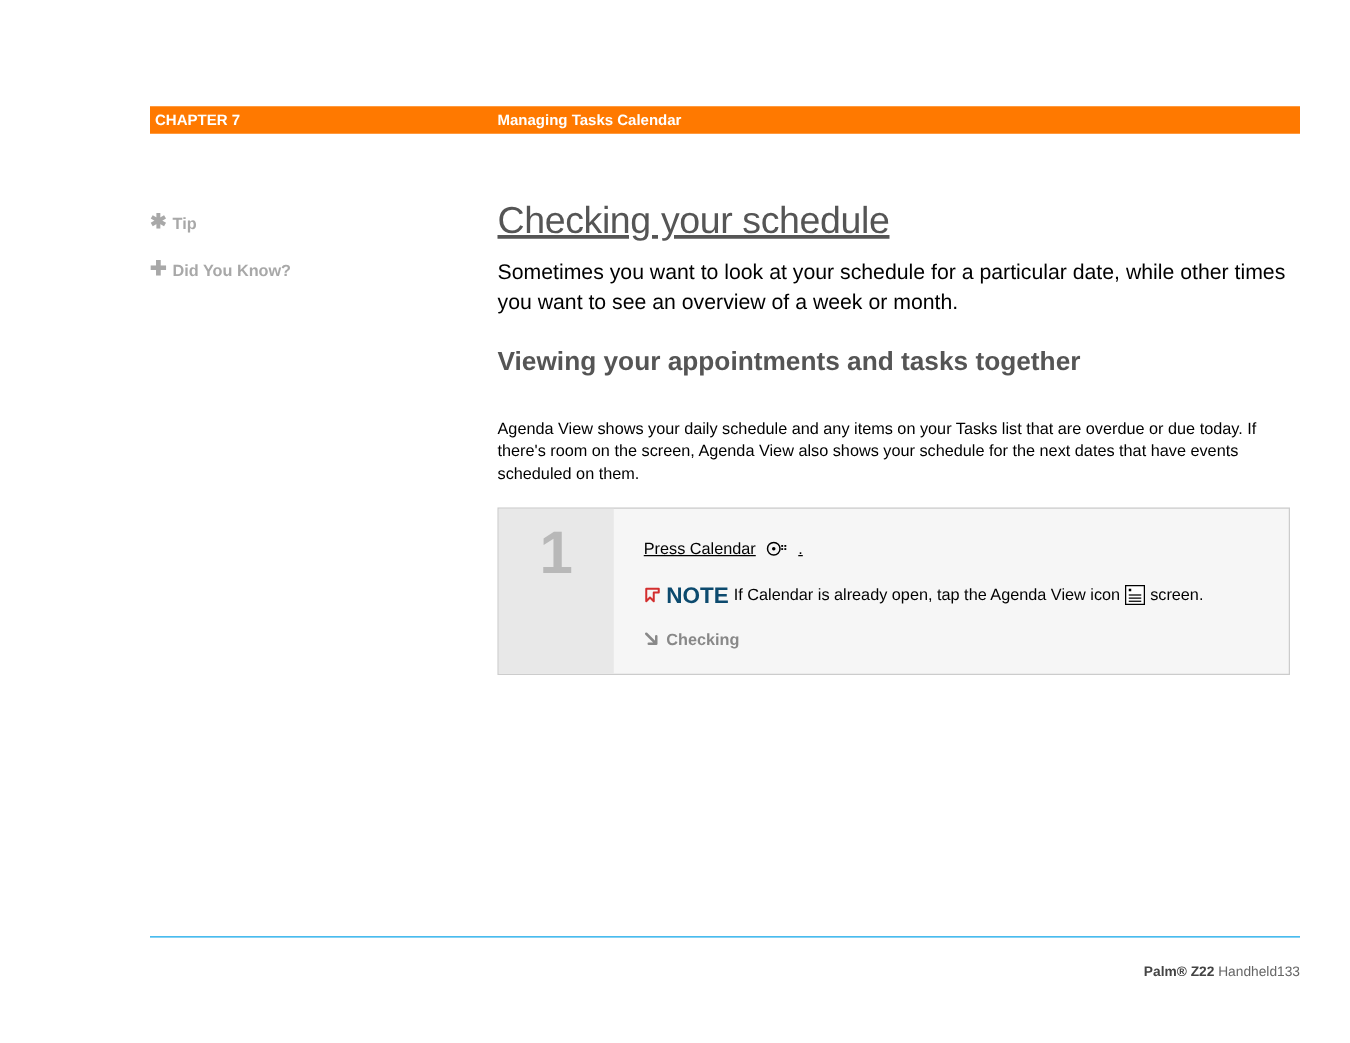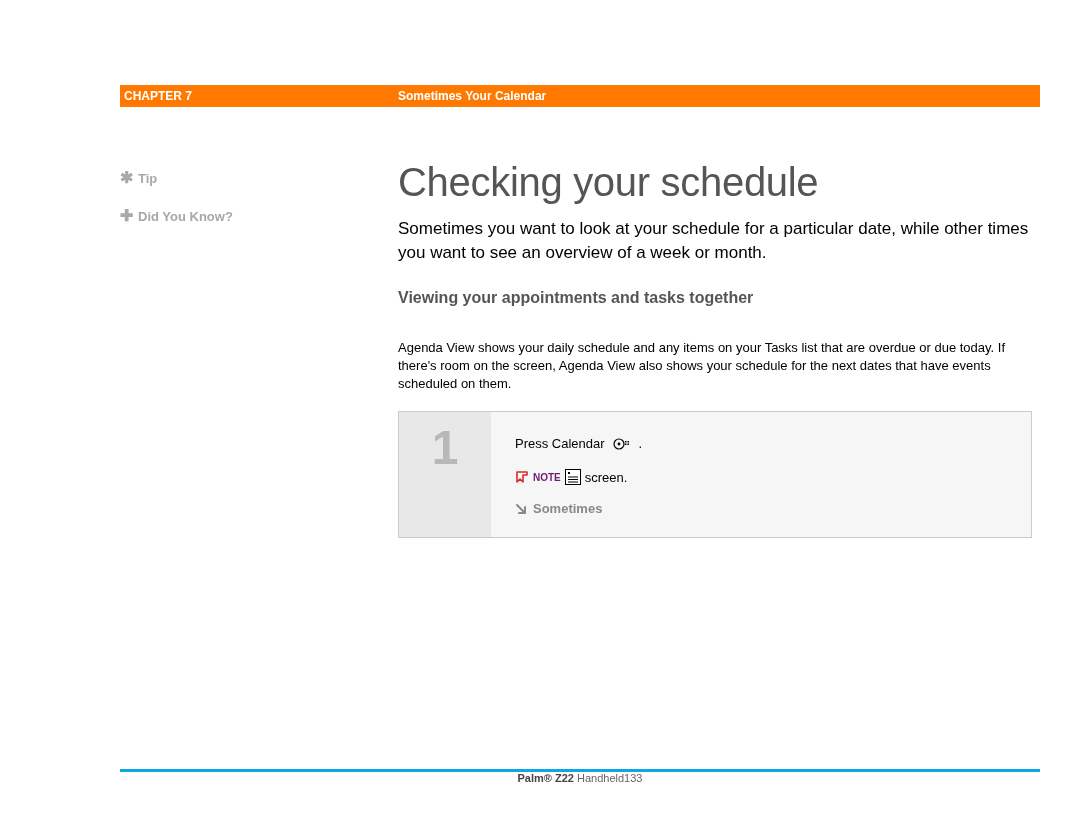--- a/index.html
+++ b/index.html
@@ -57,33 +57,34 @@
     font-weight: bold;
     text-decoration: underline;
   }
   .main {
     position: absolute;
     top: 160px;
     left: 398px;
     right: 48px;
   }
   .h1 {
-    font-size: 40px;
+    font-size: 30px;
     font-weight: normal;
     color: #555;
     margin-bottom: 12px;
     letter-spacing: -0.3px;
+    text-decoration: underline;
   }
   .intro {
     font-size: 17px;
     line-height: 1.4;
     margin-bottom: 24px;
   }
   .h2 {
-    font-size: 16px;
+    font-size: 21px;
     font-weight: bold;
     color: #555;
     margin-bottom: 8px;
   }
   .para {
     font-size: 13px;
     line-height: 1.4;
     margin-bottom: 18px;
     margin-top: 32px;
   }
@@ -107,61 +108,61 @@
     font-weight: bold;
     color: #b8b8b8;
     padding-top: 8px;
   }
   .step-content {
     padding: 22px 24px 18px 24px;
     font-size: 13px;
     line-height: 1.5;
     flex: 1;
   }
-  .step-line { margin-bottom: 14px; display: flex; align-items: center; flex-wrap: wrap; gap: 8px; }
+  .step-line { margin-bottom: 14px; display: flex; align-items: center; flex-wrap: wrap; gap: 8px; text-decoration: underline; }
   .inline-icon {
     display: inline-flex;
     vertical-align: middle;
   }
   .note-row { margin-bottom: 12px; display: flex; align-items: center; flex-wrap: wrap; gap: 4px; }
   .note-label {
-    color: #701a75;
-    font-weight: bold;
-    font-size: 10px;
+    color: #0c4a6e;
+    font-weight: bold;
+    font-size: 18px;
   }
   .note-icon { color: #d32e2e; }
   .continued {
     color: #888;
     font-weight: bold;
     font-size: 13px;
     display: flex;
     align-items: center;
     gap: 6px;
   }
   .continued-arrow { color: #888; }
   .footer {
     position: absolute;
     bottom: 50px;
     left: 120px;
     right: 40px;
-    border-top: 3px solid #0ea5e9;
-    padding-top: 0;
-    display: flex;
-    justify-content: center;
+    border-top: 1px solid #0ea5e9;
+    padding-top: 22px;
+    display: flex;
+    justify-content: flex-end;
     font-size: 11px;
     color: #666;
   }
   .footer strong { color: #444; }
 </style>
 </head>
 <body>
 
 <div class="header-bar">
   <div class="header-chapter">CHAPTER 7</div>
-  <div class="header-title">Sometimes Your Calendar</div>
+  <div class="header-title">Managing Tasks Calendar</div>
 </div>
 
 <div class="sidebar">
   <div class="side-block">
     <div class="side-header">
       <span class="icon">✱</span>
       <span>Tip</span>
     </div>
   </div>
 
@@ -199,39 +200,40 @@
         <span>.</span>
       </div>
 
       <div class="note-row">
         <span class="inline-icon note-icon">
           <svg width="14" height="14" viewBox="0 0 14 14">
             <path d="M2 2 L2 12 L5 9 L8 12 L8 5 L12 5 L12 2 Z" fill="none" stroke="#d32e2e" stroke-width="1.6" stroke-linejoin="round"></path>
           </svg>
         </span>
         <span class="note-label">NOTE</span>
+        <span>If Calendar is already open, tap the Agenda View icon </span>
         <span class="inline-icon">
           <svg width="16" height="16" viewBox="0 0 16 16">
             <rect x="0.5" y="0.5" width="15" height="15" fill="#fff" stroke="#000" stroke-width="1"></rect>
             <rect x="3" y="3" width="2" height="2" fill="#000"></rect>
             <line x1="3" y1="8" x2="13" y2="8" stroke="#000" stroke-width="1"></line>
             <line x1="3" y1="10.5" x2="13" y2="10.5" stroke="#000" stroke-width="1"></line>
             <line x1="3" y1="13" x2="13" y2="13" stroke="#000" stroke-width="1"></line>
           </svg>
         </span>
         <span> screen.</span>
       </div>
 
       <div class="continued">
         <span class="continued-arrow inline-icon">
           <svg width="12" height="12" viewBox="0 0 12 12">
             <path d="M2 2 L10 10 M10 10 L10 4 M10 10 L4 10" fill="none" stroke="#888" stroke-width="2" stroke-linecap="round"></path>
           </svg>
         </span>
-        <span>Sometimes</span>
+        <span>Checking</span>
       </div>
     </div>
   </div>
 </div>
 
 <div class="footer">
   <div>
     <strong>Palm® Z22</strong><span> Handheld</span>
   </div>
   <div>133</div>

